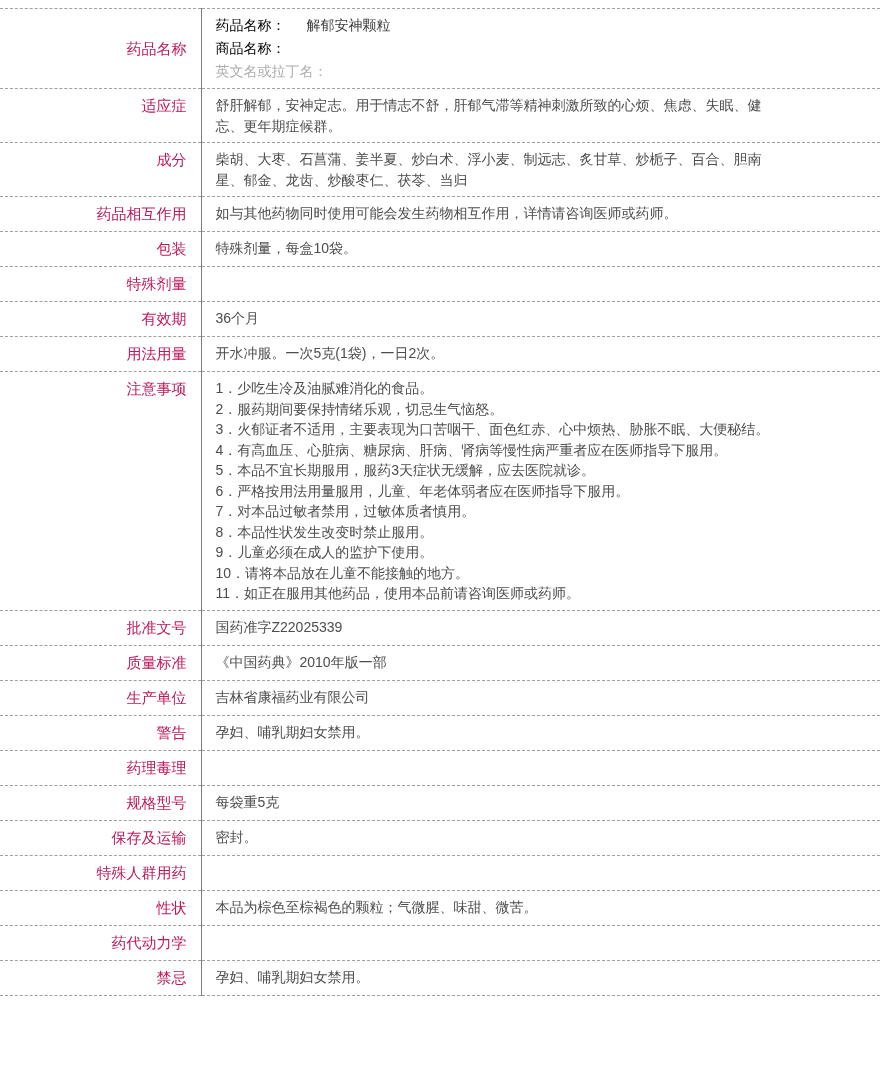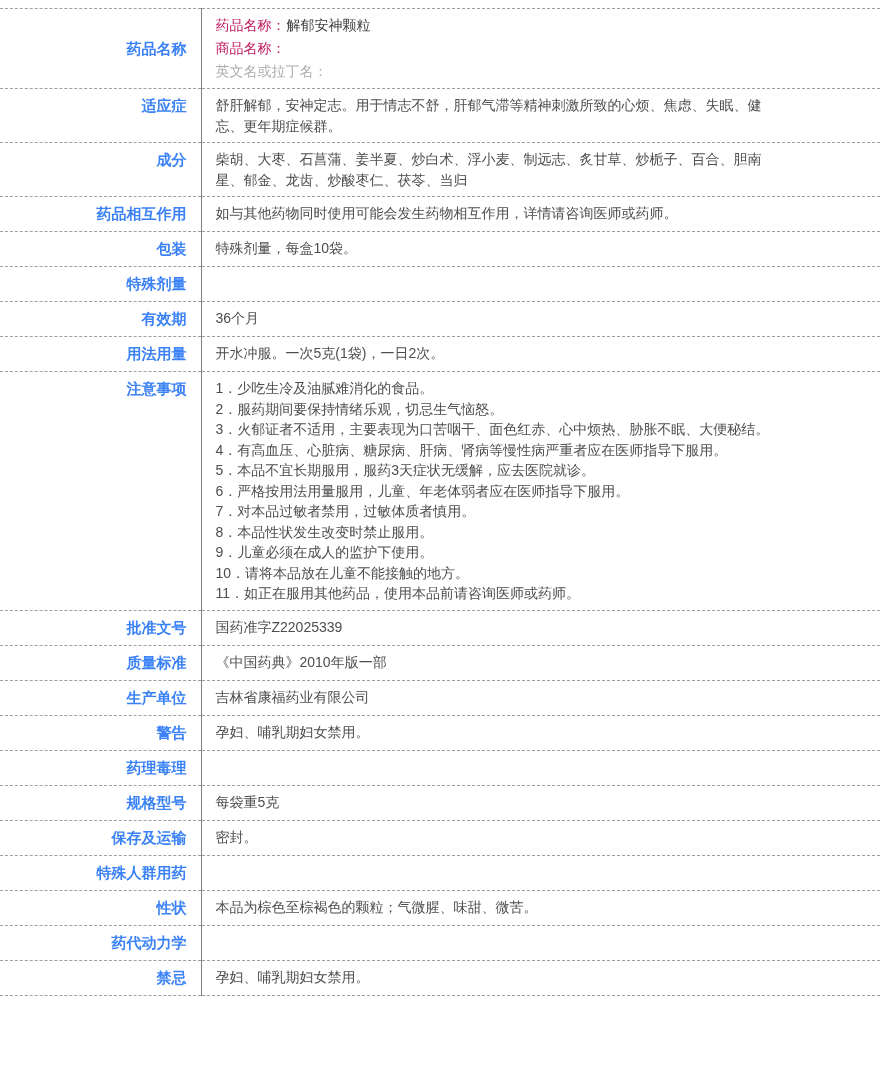--- a/index.html
+++ b/index.html
@@ -24,38 +24,38 @@
   table.drug-table tr {
     border-bottom: 1px dashed #9aa0a6;
   }
   th.row-label {
     width: 200px;
     border-right: 1px solid #7f7f7f;
     text-align: right;
     vertical-align: top;
     padding: 7px 14px 7px 0;
     font-size: 15px;
-    font-weight: bold;
-    color: #3b82f6;
+    font-weight: normal;
+    color: #be185d;
     line-height: 20px;
     font-family: "Liberation Sans", sans-serif;
   }
   th.row-label.v-mid { vertical-align: middle; }
   td.row-content {
     vertical-align: top;
     padding: 6px 96px 6px 14px;
     font-size: 14px;
     color: #4d4d4d;
     line-height: 20.5px;
     word-break: break-all;
   }
   td.row-content.name-cell { line-height: 22px; padding-top: 5px; padding-bottom: 5px; }
-  .name-line .key { color: #be185d; }
+  .name-line .key { color: #000000; }
   .name-line.latin .key { color: #adadad; text-align: right; }
-  .name-line .val { color: #3d3d3d; margin-left: 1px; font-family: Liberation Mono, monospace; }
+  .name-line .val { color: #3d3d3d; margin-left: 21px; font-family: Liberation Mono, monospace; }
   .notes-line { line-height: 20.5px; }
 </style>
 </head>
 <body>
 
 <div class="page">
   <table class="drug-table">
     <colgroup>
         <col style="width:201px">
         <col>

